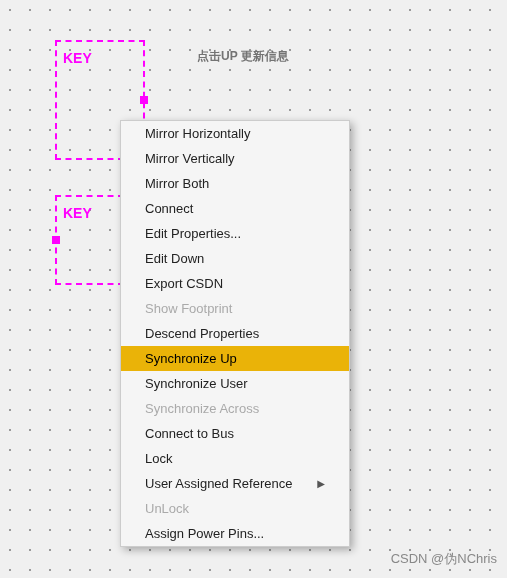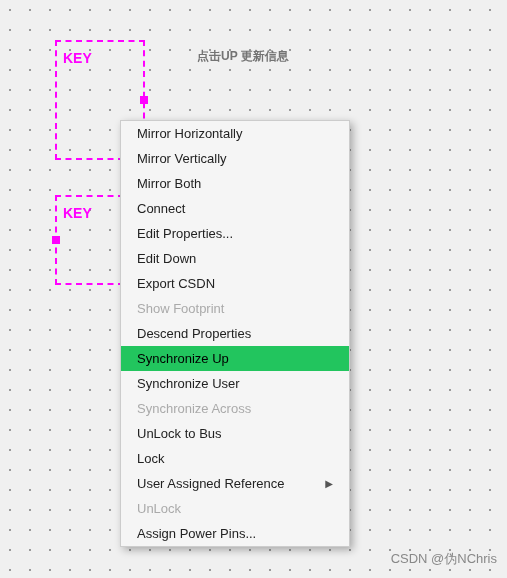--- a/index.html
+++ b/index.html
@@ -107,32 +107,32 @@
       left: 120px;
       width: 230px;
       background: #f5f5f5;
       border: 1px solid #ccc;
       box-shadow: 3px 3px 8px rgba(0,0,0,0.3);
       z-index: 10;
       font-size: 13px;
     }
 
     .menu-item {
-      padding: 5px 16px;
+      padding: 5px 24px;
       cursor: pointer;
       color: #222;
       white-space: nowrap;
       user-select: none;
       display: flex;
       justify-content: space-between;
       align-items: center;
     }
 
     .menu-item.highlighted {
-      background: #22c55e;
+      background: #eab308;
       color: #000;
     }
 
     .menu-item.disabled {
       color: #aaa;
       cursor: default;
     }
 
     .menu-arrow {
       font-size: 10px;
@@ -197,21 +197,21 @@
     <div class="menu-item highlighted">
       <span>Synchronize Up</span>
     </div>
     <div class="menu-item">
       <span>Synchronize User</span>
     </div>
     <div class="menu-item disabled">
       <span>Synchronize Across</span>
     </div>
     <div class="menu-item">
-      <span>UnLock to Bus</span>
+      <span>Connect to Bus</span>
     </div>
     <div class="menu-item">
       <span>Lock</span>
     </div>
     <div class="menu-item">
       <span>User Assigned Reference</span>
       <span class="menu-arrow">▶</span>
     </div>
     <div class="menu-item disabled">
       <span>UnLock</span>

